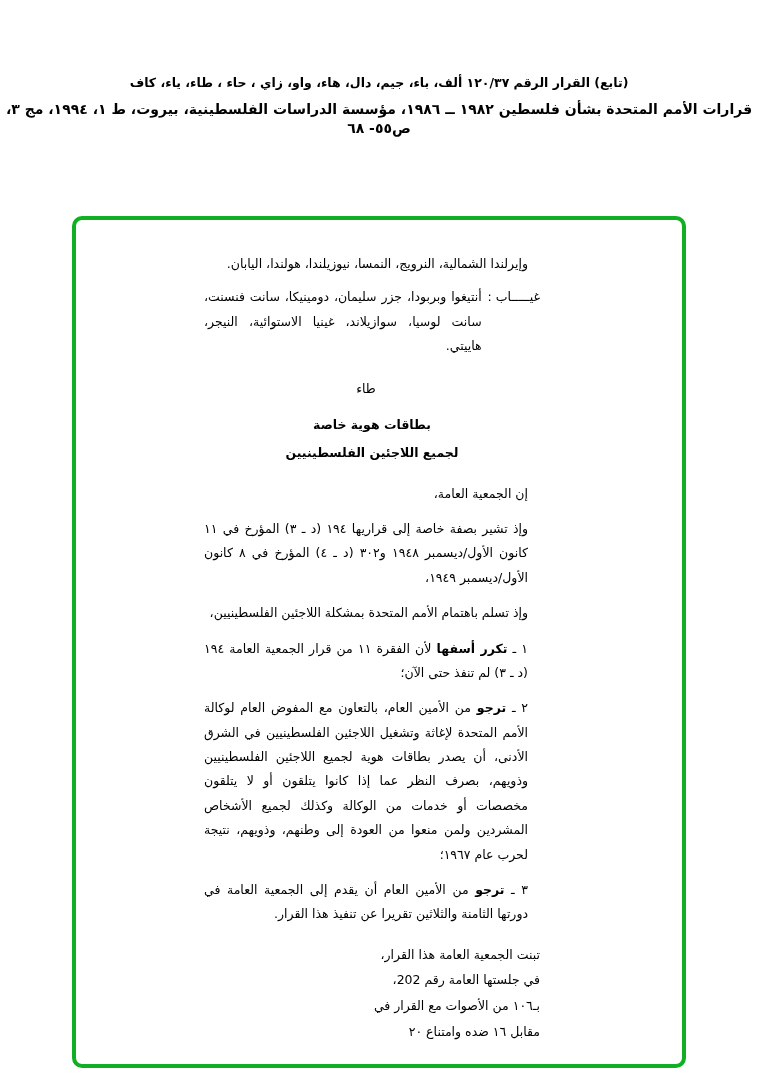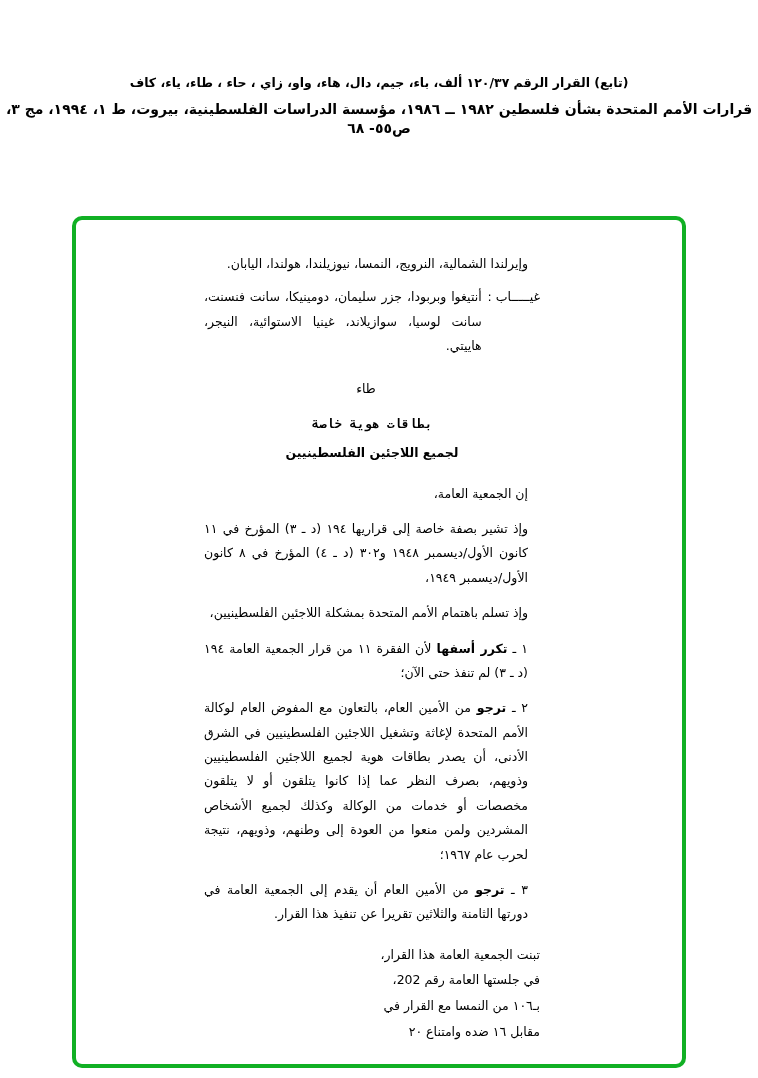--- a/index.html
+++ b/index.html
@@ -70,21 +70,20 @@
     font-weight: bold;
   }
   .letter-heading {
     margin-top: 18px;
     margin-bottom: 12px;
     font-size: 12.5px;
   }
   .title-line {
     font-weight: bold;
     margin: 0 0 4px 0;
-    font-family: Liberation Mono, monospace;
   }
   .title-line2 {
     font-weight: bold;
     margin: 0 0 16px 0;
   }
   .para-gap {
     margin-bottom: 11px;
   }
   .absent-row {
     display: flex;
@@ -142,21 +141,21 @@
 
       <p class="para-gap"><span>١ ـ </span><span class="bold">تكرر أسفها</span><span> لأن الفقرة ١١ من قرار الجمعية العامة ١٩٤ (د ـ ٣) لم تنفذ حتى الآن؛</span></p>
 
       <p class="para-gap"><span>٢ ـ </span><span class="bold">ترجو</span><span> من الأمين العام، بالتعاون مع المفوض العام لوكالة الأمم المتحدة لإغاثة وتشغيل اللاجئين الفلسطينيين في الشرق الأدنى، أن يصدر بطاقات هوية لجميع اللاجئين الفلسطينيين وذويهم، بصرف النظر عما إذا كانوا يتلقون أو لا يتلقون مخصصات أو خدمات من الوكالة وكذلك لجميع الأشخاص المشردين ولمن منعوا من العودة إلى وطنهم، وذويهم، نتيجة لحرب عام ١٩٦٧؛</span></p>
 
       <p class="para-gap"><span>٣ ـ </span><span class="bold">ترجو</span><span> من الأمين العام أن يقدم إلى الجمعية العامة في دورتها الثامنة والثلاثين تقريرا عن تنفيذ هذا القرار.</span></p>
 
       <div class="closing">
         <p>تبنت الجمعية العامة هذا القرار،</p>
         <p>في جلستها العامة رقم 202،</p>
-        <p>بـ١٠٦ من النمسا مع القرار في</p>
+        <p>بـ١٠٦ من الأصوات مع القرار في</p>
         <p>مقابل ١٦ ضده وامتناع ٢٠</p>
 
       </div>
 
     </div>
   </div>
 
 </div>
 
 </body></html>

